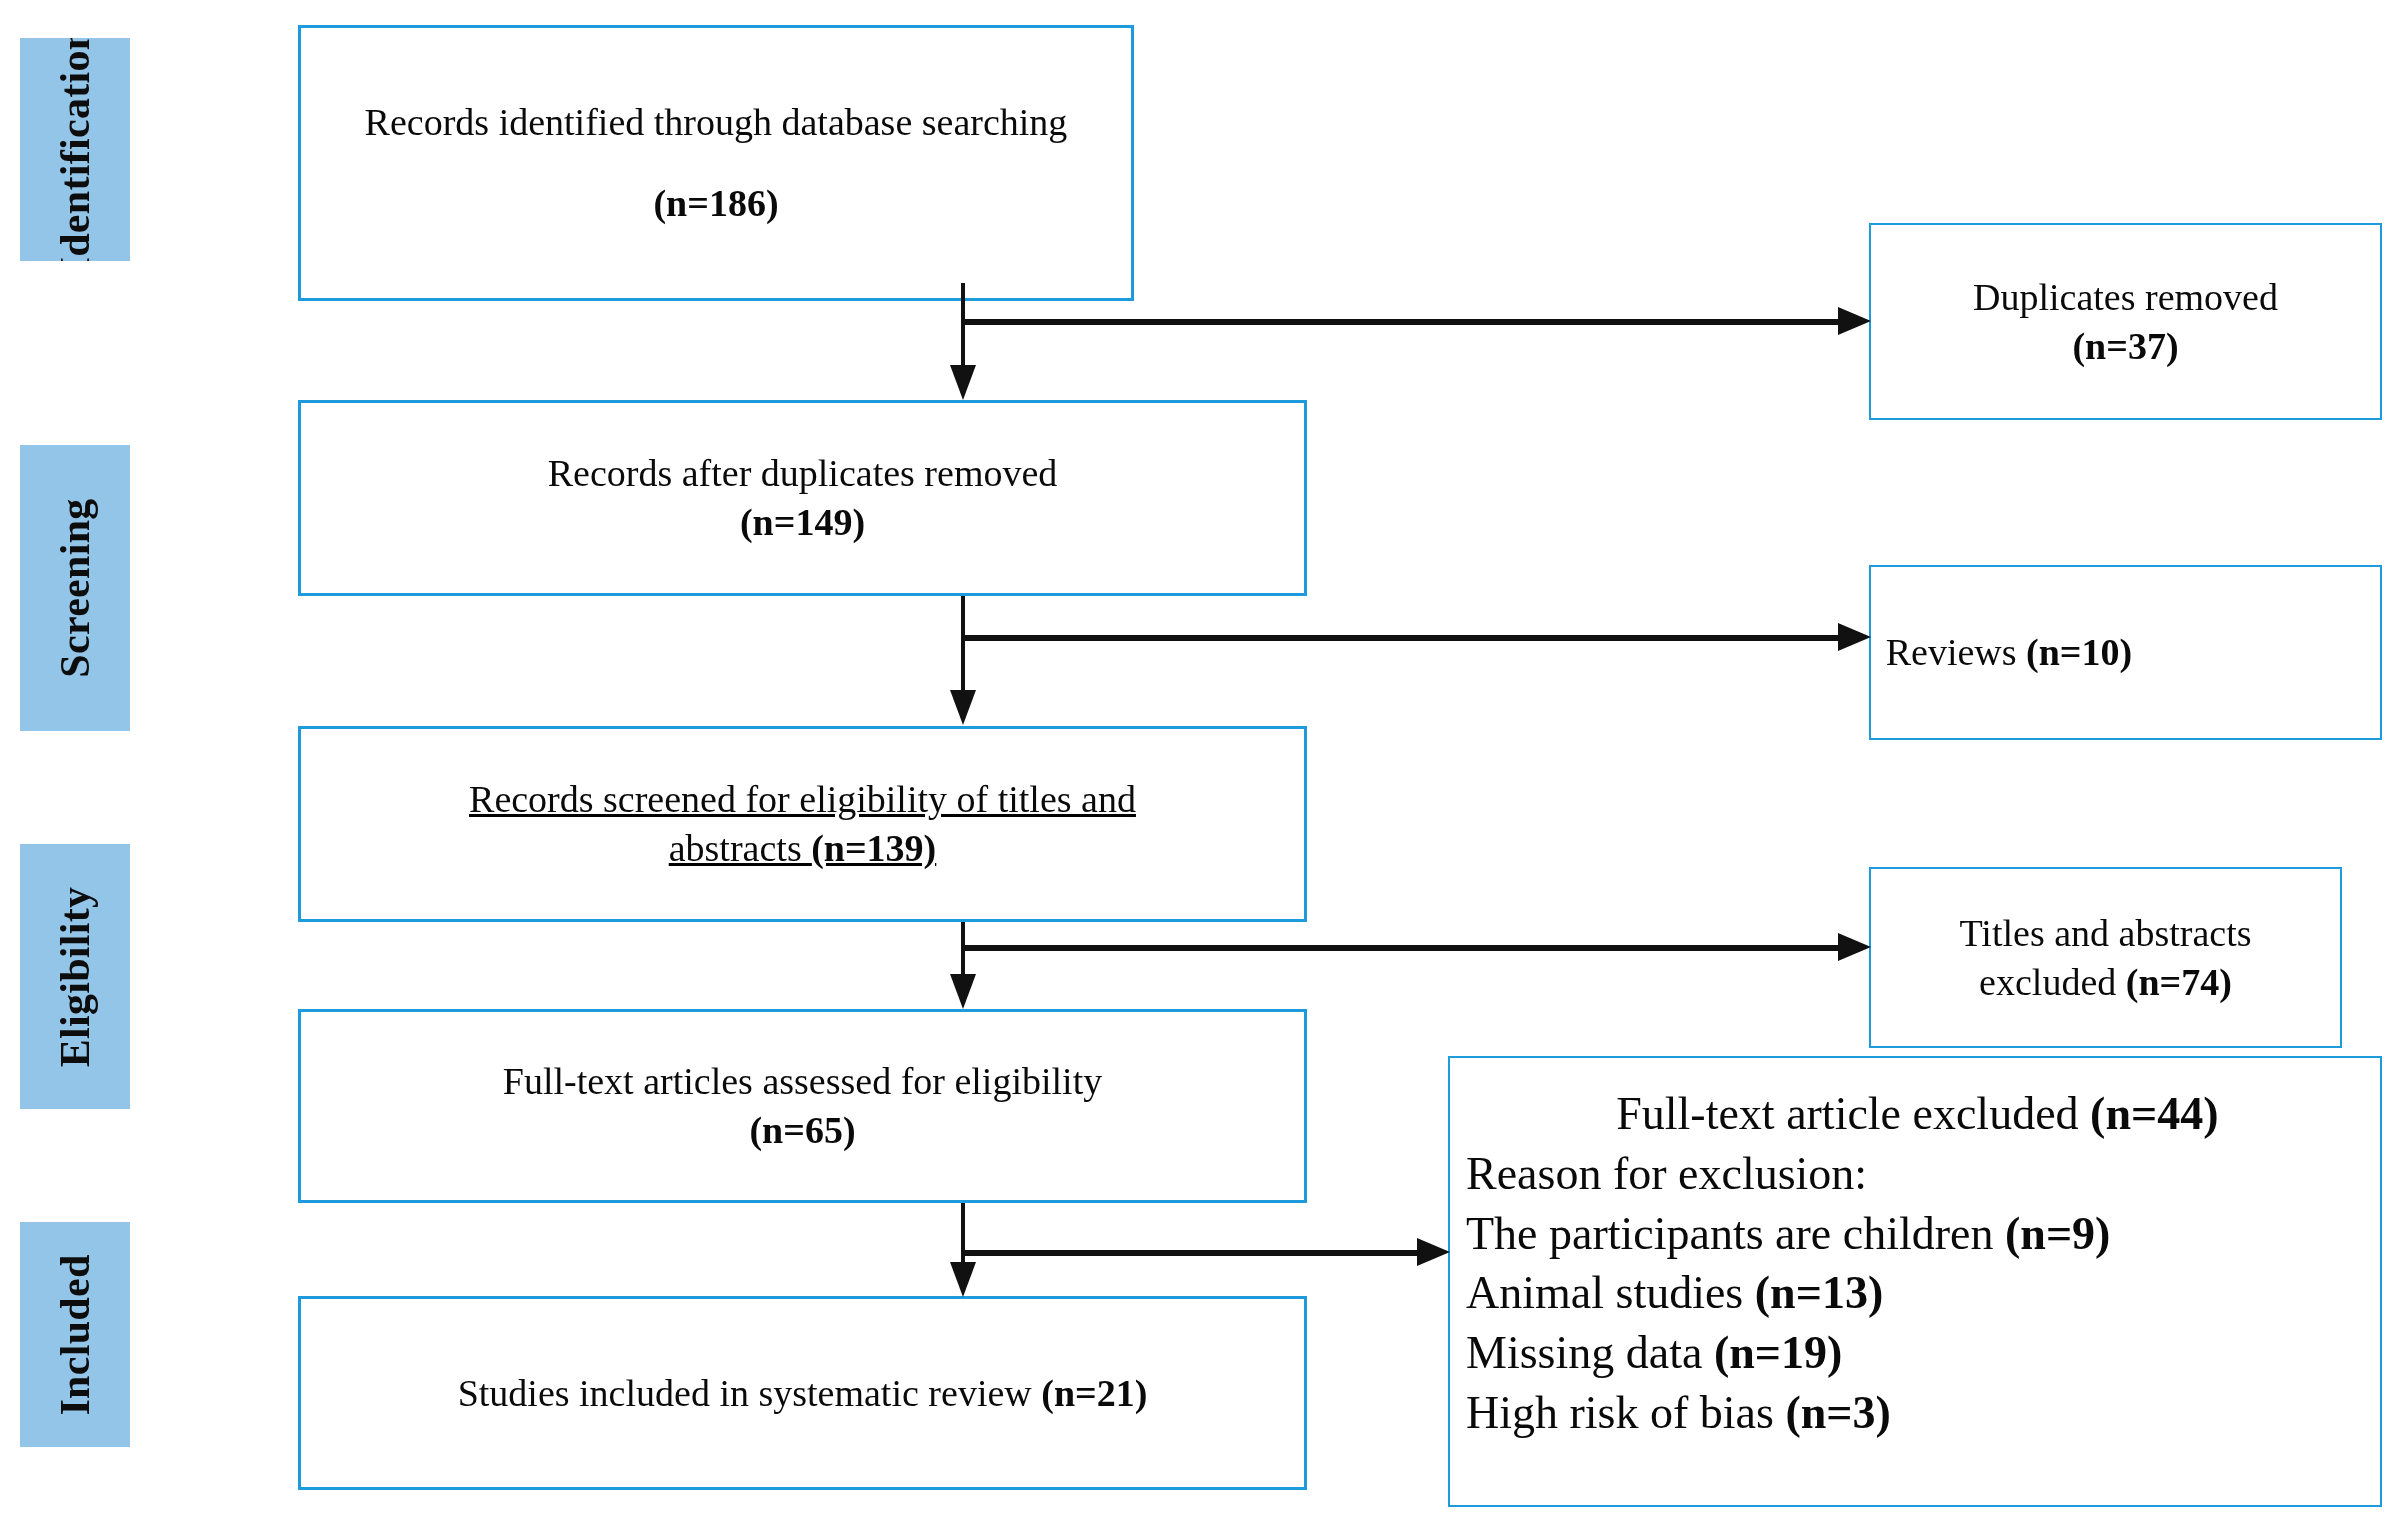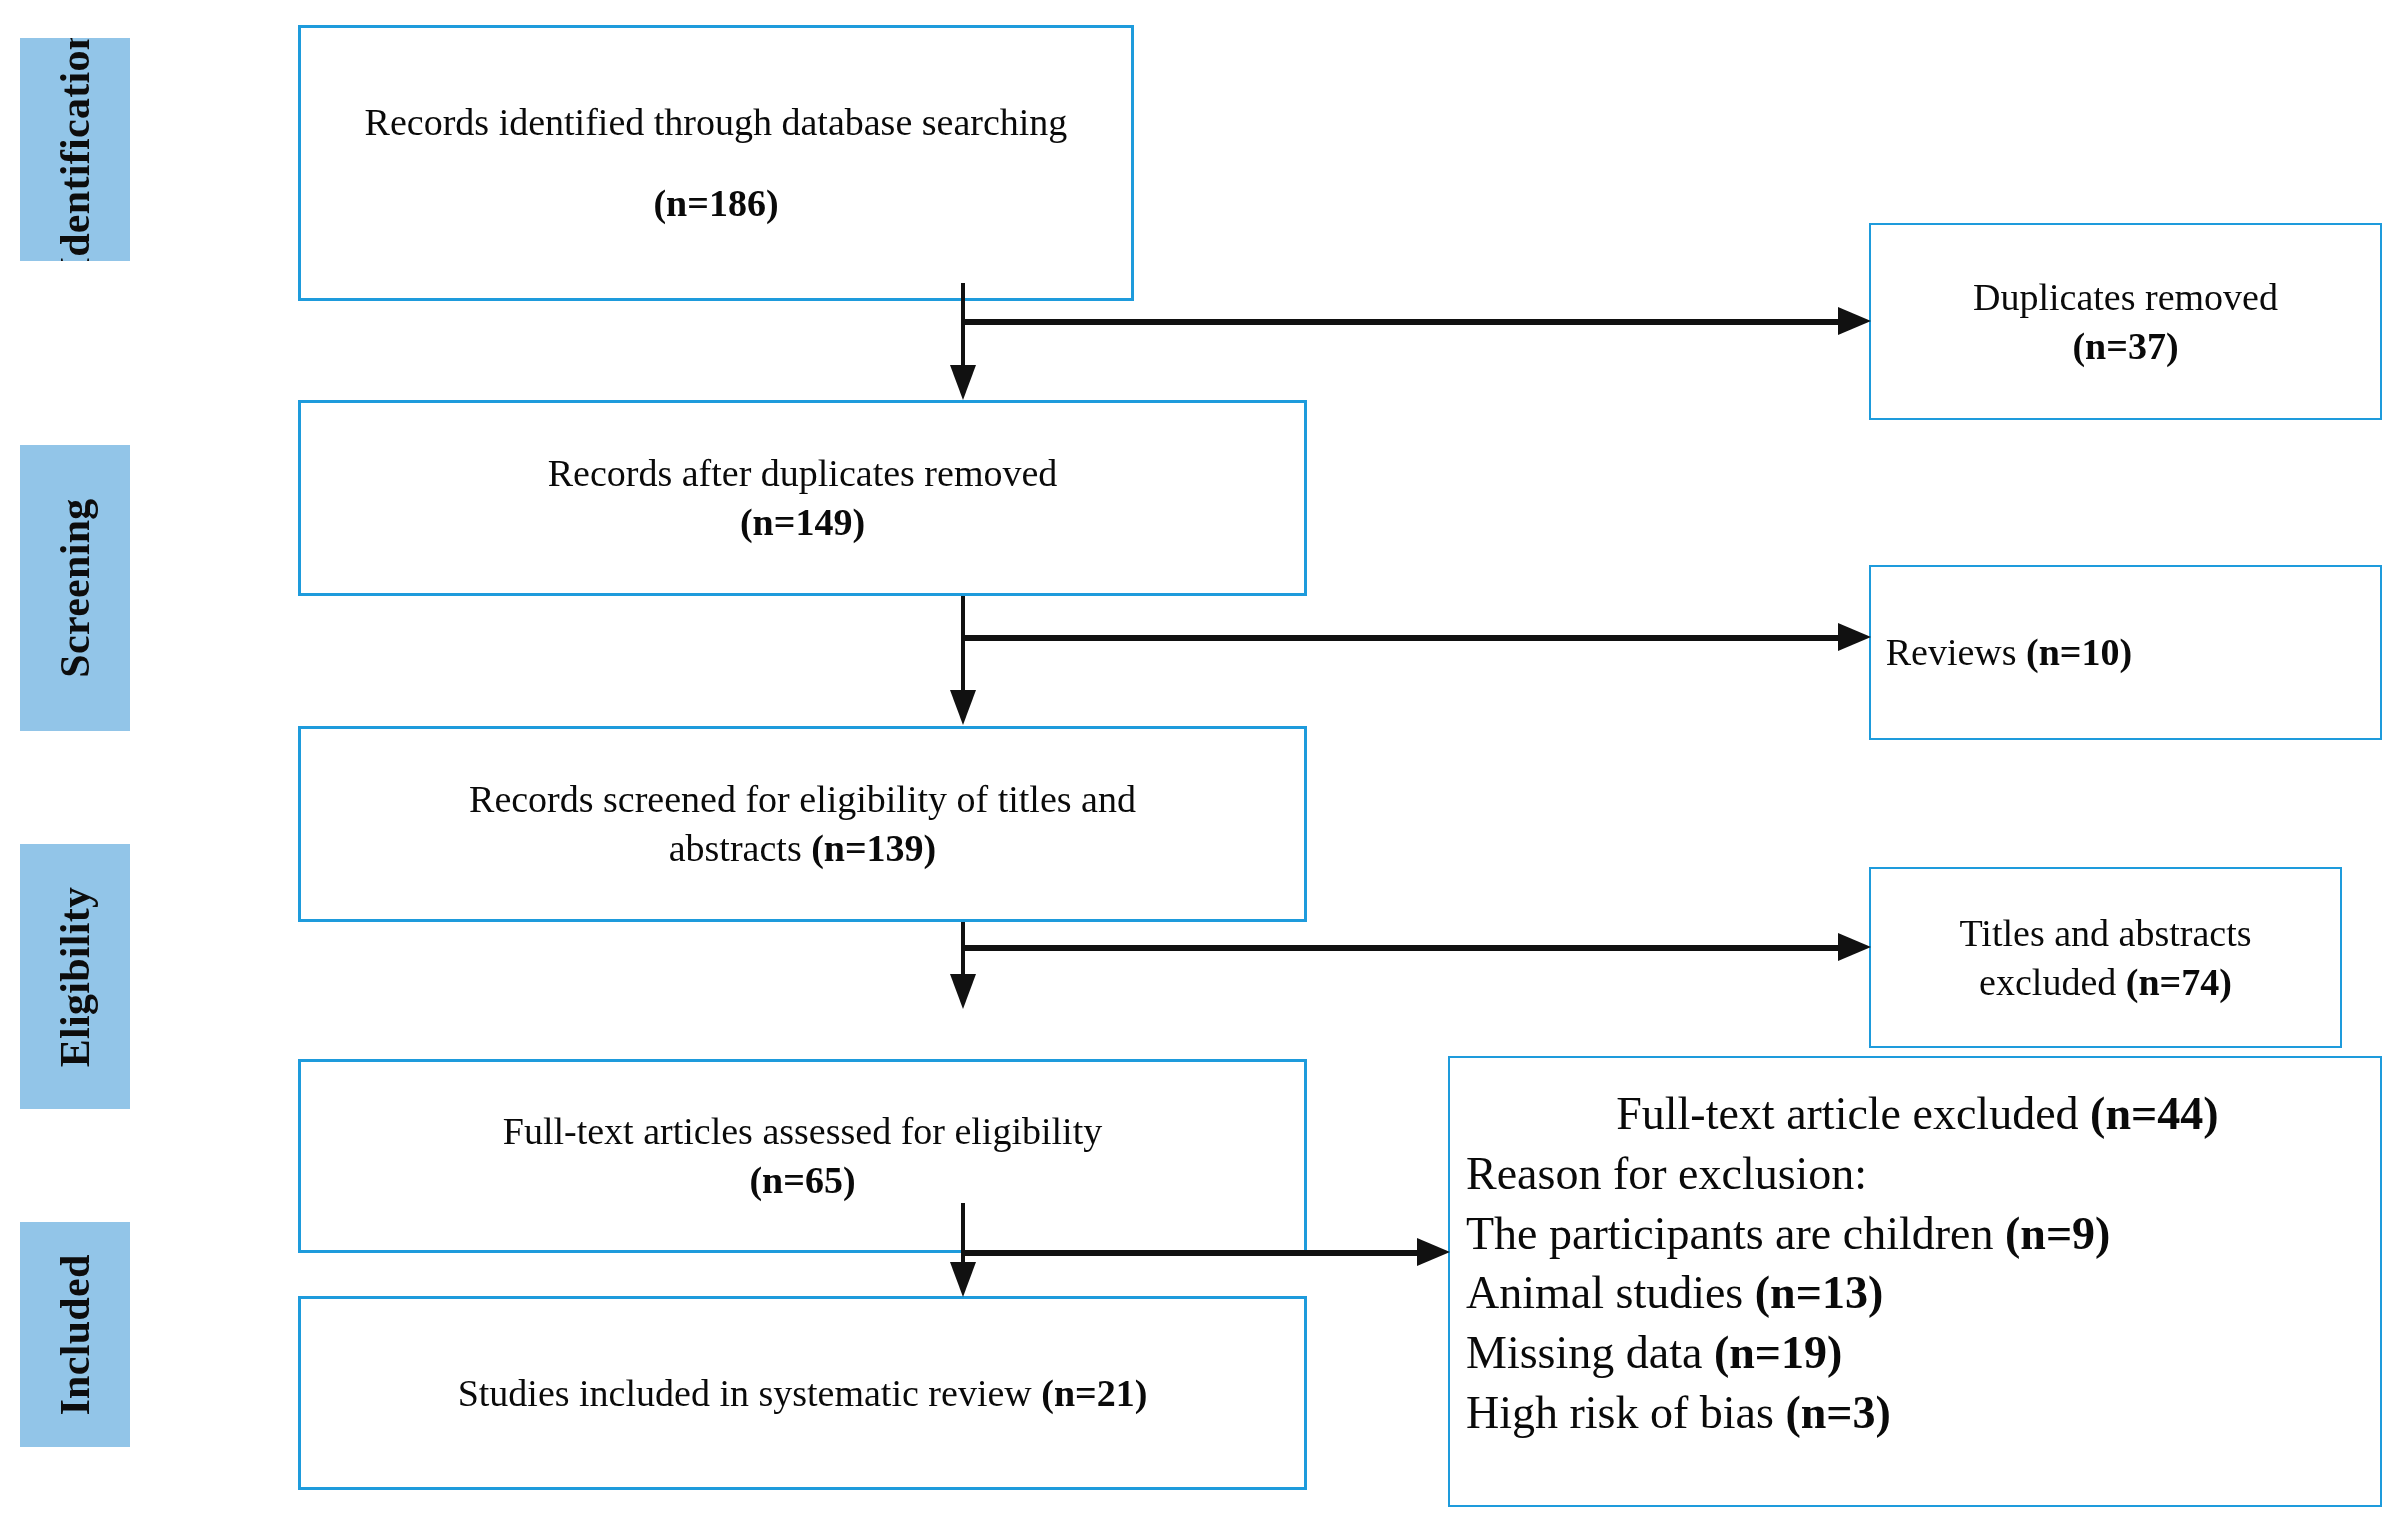--- a/index.html
+++ b/index.html
@@ -122,30 +122,30 @@
     </div>
   </div>
 
   <div class="flow-box" style="left:298px; top:400px; width:1009px; height:196px;">
     <div class="box-text center pad-lr" style="font-size:38px;">
       <div>Records after duplicates removed</div>
       <div><b>(n=149)</b></div>
     </div>
   </div>
 
-  <div class="flow-box" style="left:298px; top:726px; width:1009px; height:196px;">
+  <div class="flow-box" style="left:298px; top:726px; width:1009px; height:196px;text-decoration:underline;">
     <div class="box-text center pad-lr" style="font-size:38px;">
       <div>Records screened for eligibility of titles and</div>
       <div>
         <span>abstracts </span><b>(n=139)</b>
       </div>
     </div>
   </div>
 
-  <div class="flow-box" style="left:298px; top:1059px; width:1009px; height:194px;">
+  <div class="flow-box" style="left:298px; top:1009px; width:1009px; height:194px;">
     <div class="box-text center pad-lr" style="font-size:38px;">
       <div>Full-text articles assessed for eligibility</div>
       <div><b>(n=65)</b></div>
     </div>
   </div>
 
   <div class="flow-box" style="left:298px; top:1296px; width:1009px; height:194px;">
     <div class="box-text center pad-lr" style="font-size:38px;">
       <div>
         <span>Studies included in systematic review </span><b>(n=21)</b>

